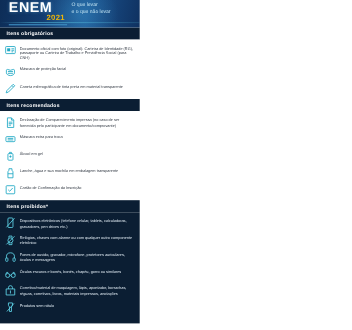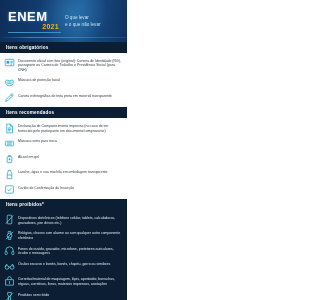--- a/index.html
+++ b/index.html
@@ -6,25 +6,25 @@
   html,body { width:127px; height:300px; }
   body {
     font-family:"Liberation Sans", sans-serif;
     background:#ffffff;
     overflow:hidden;
   }
   .page { width:127px; height:300px; position:relative; display:flex; flex-direction:column; }
 
   
   .header {
-    height:42px;
+    height:25px;
     background:linear-gradient(100deg,#0d2d57 0%,#143f75 38%,#1b5490 62%,#0f3160 100%);
     position:relative;
     display:flex;
-    align-items:center;
+    align-items:flex-start;
     padding:0 5px;
     flex:0 0 auto;
     overflow:hidden;
   }
   .header:after{
     content:"";position:absolute;left:0;right:0;bottom:4px;height:1px;
     background:linear-gradient(90deg,rgba(90,200,225,0) 0%,rgba(90,200,225,.55) 25%,rgba(90,200,225,.15) 100%);
   }
   .hdr-glow{
     position:absolute;width:70px;height:70px;border-radius:50%;

